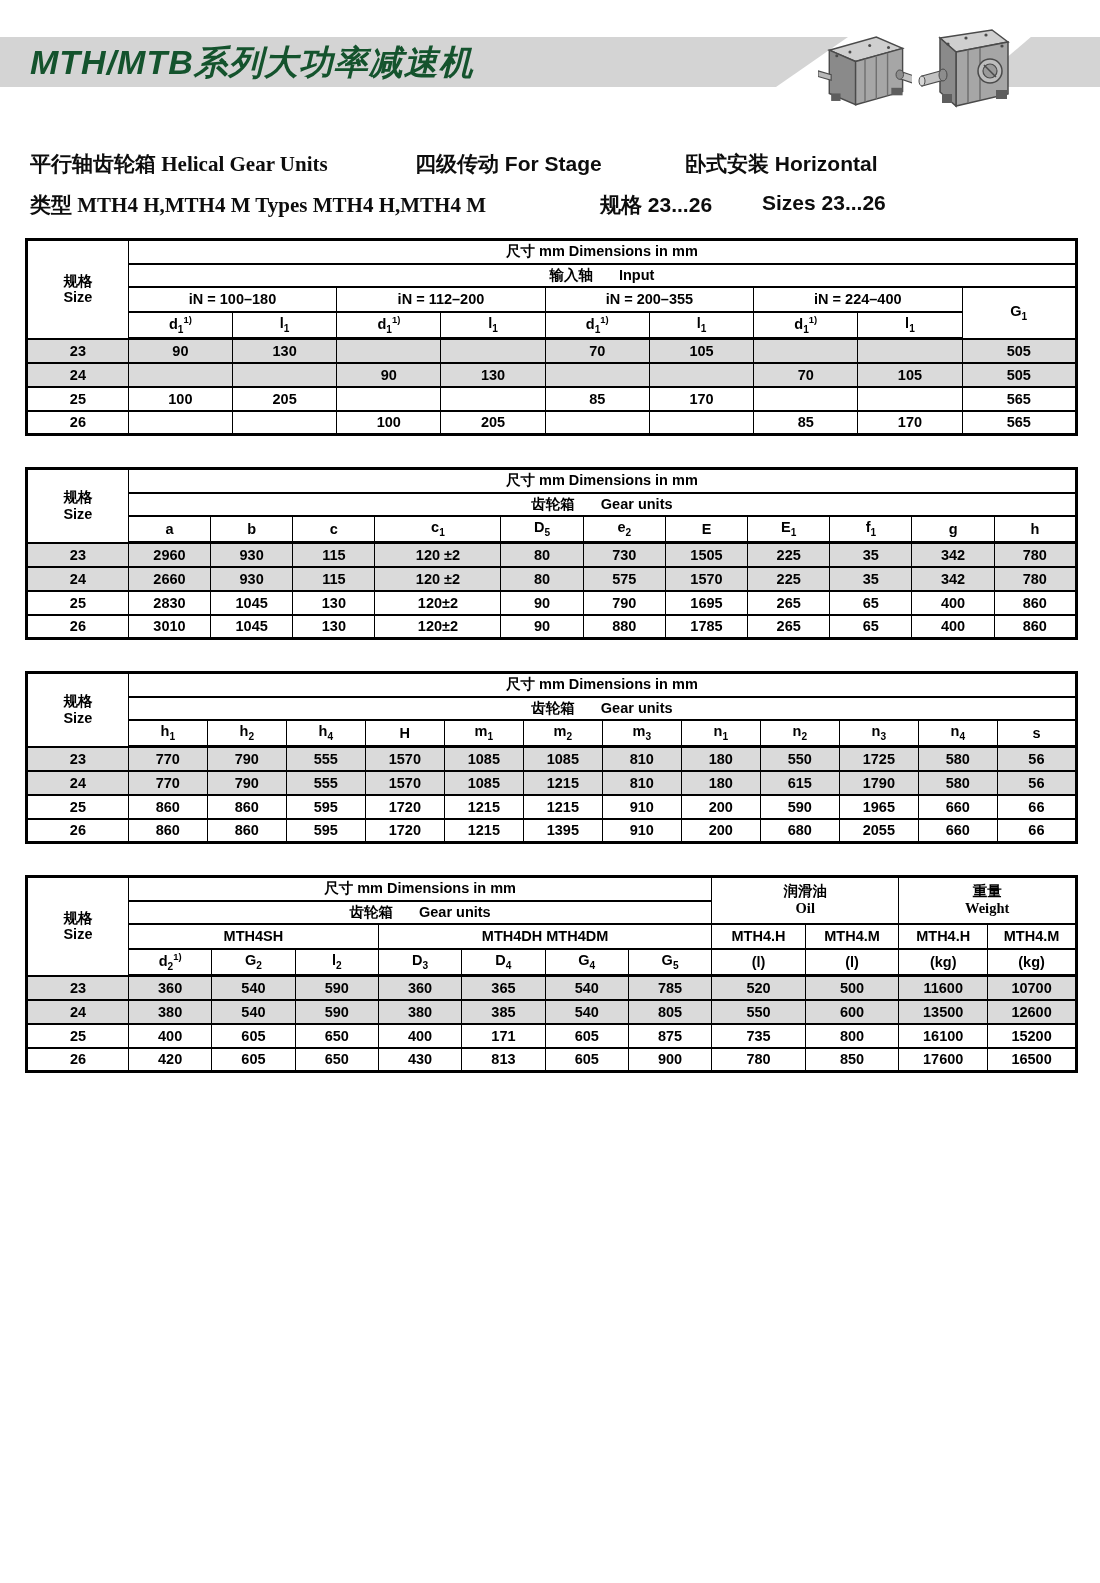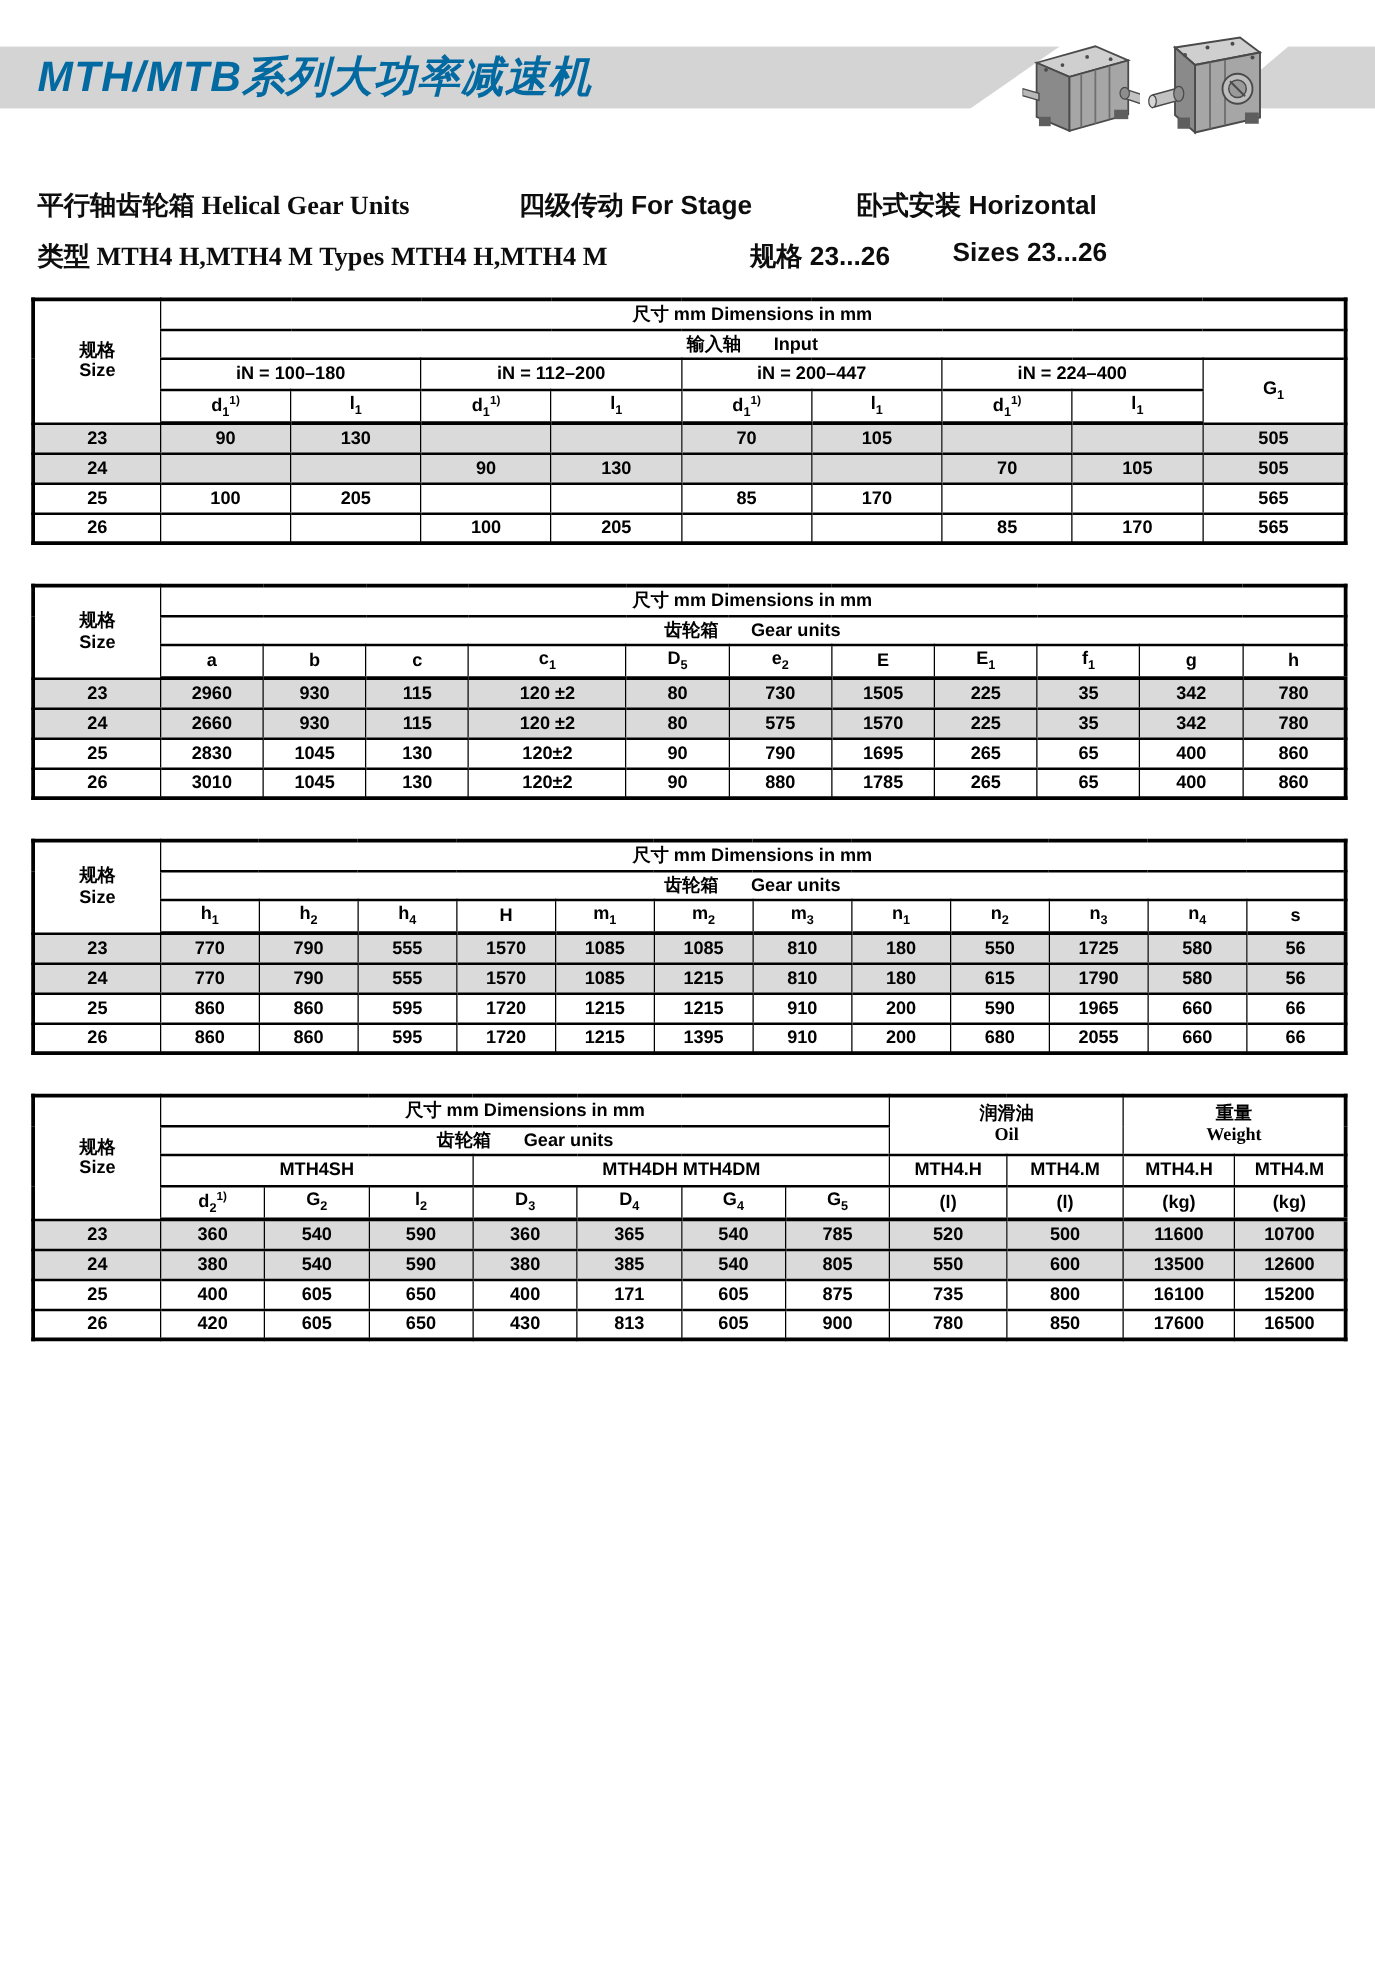--- a/index.html
+++ b/index.html
@@ -12,21 +12,21 @@
   .band{
     position:absolute;top:37px;left:0;width:848px;height:50px;background:#d4d4d4;
     clip-path:polygon(0 0,100% 0,calc(100% - 72px) 100%,0 100%);
   }
   .band-right{
     position:absolute;top:37px;left:972px;width:128px;height:50px;background:#d4d4d4;
     clip-path:polygon(46% 0,100% 0,100% 100%,0 100%);
   }
   .page-title{
     position:absolute;top:37px;left:30px;height:50px;line-height:50px;
-    font-size:34px;font-weight:bold;font-style:italic;color:#0369a1;letter-spacing:1px;
+    font-size:34px;font-weight:bold;font-style:italic;color:#14532d;letter-spacing:1px;
     white-space:nowrap;
   }
   .gearbox-img{position:absolute;}
   .gb-left{top:22px;left:818px;}
   .gb-right{top:16px;left:914px;}
   
   .sub{position:absolute;font-size:21px;font-weight:bold;color:#0d0d0d;white-space:nowrap;}
   .s1{top:150px;}
   .s2{top:191px;}
   .x30{left:30px;font-family:Liberation Serif, serif;} .x415{left:415px;} .x685{left:685px;} .x600{left:600px;} .x762{left:762px;}
@@ -131,21 +131,21 @@
         <th colspan="9">尺寸 mm Dimensions in mm</th>
       </tr>
       <tr class="hr2">
         <th colspan="9">
           <span>输入轴</span><span class="zh-en-gap"></span><span>Input</span>
         </th>
       </tr>
       <tr class="hr3">
         <th colspan="2">iN = 100–180</th>
         <th colspan="2">iN = 112–200</th>
-        <th colspan="2">iN = 200–447</th>
+        <th colspan="2">iN = 200–355</th>
         <th colspan="2">iN = 224–400</th>
         <th rowspan="2">G<sub>1</sub></th>
       </tr>
       <tr class="hr4">
         <th>d<sub>1</sub><sup>1)</sup></th>
         <th>l<sub>1</sub></th>
         <th>d<sub>1</sub><sup>1)</sup></th>
         <th>l<sub>1</sub></th>
         <th>d<sub>1</sub><sup>1)</sup></th>
         <th>l<sub>1</sub></th>

